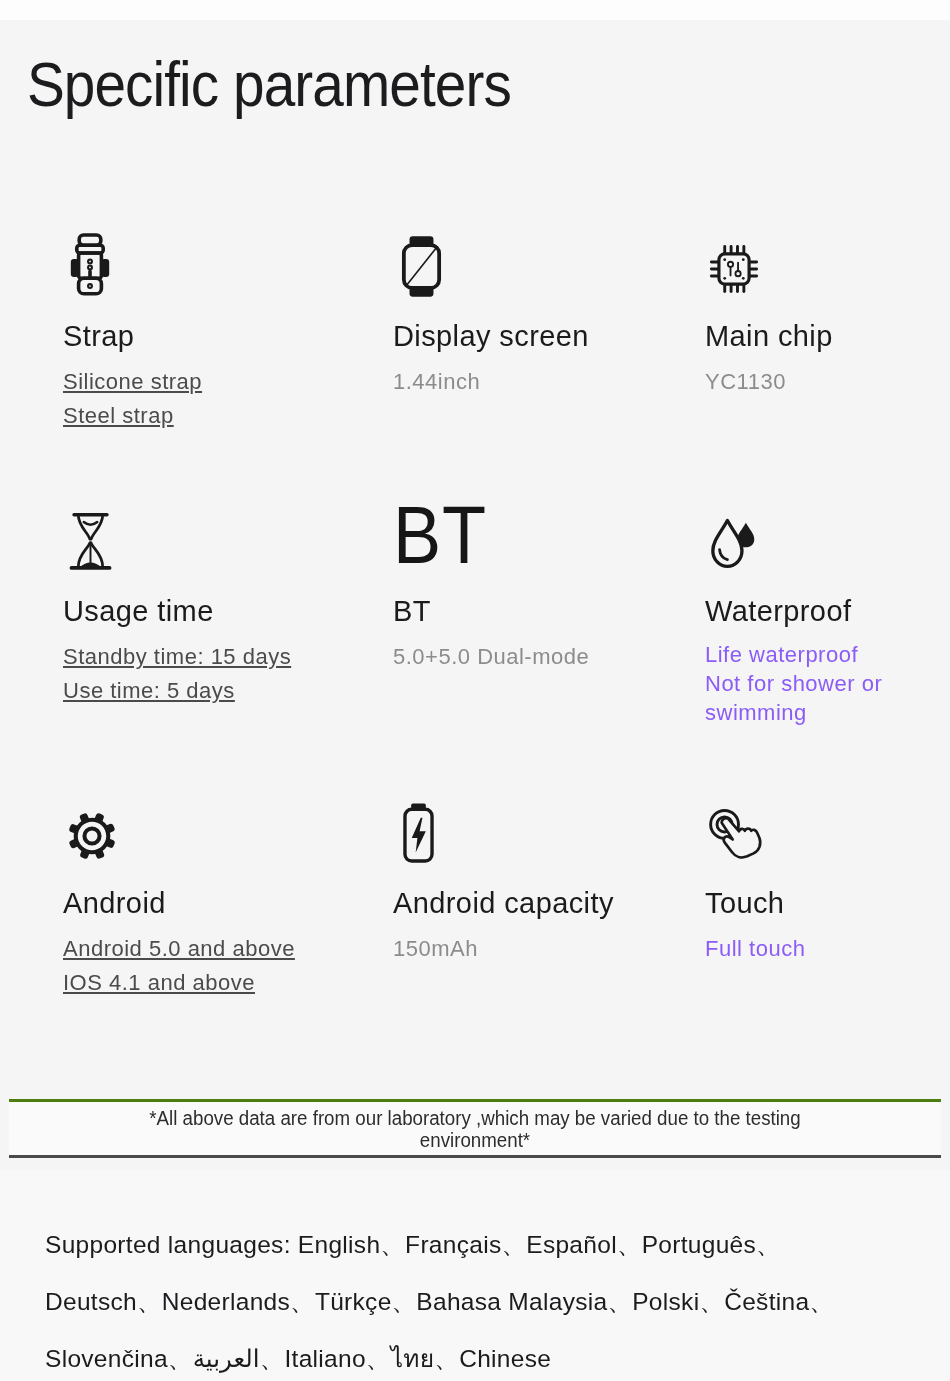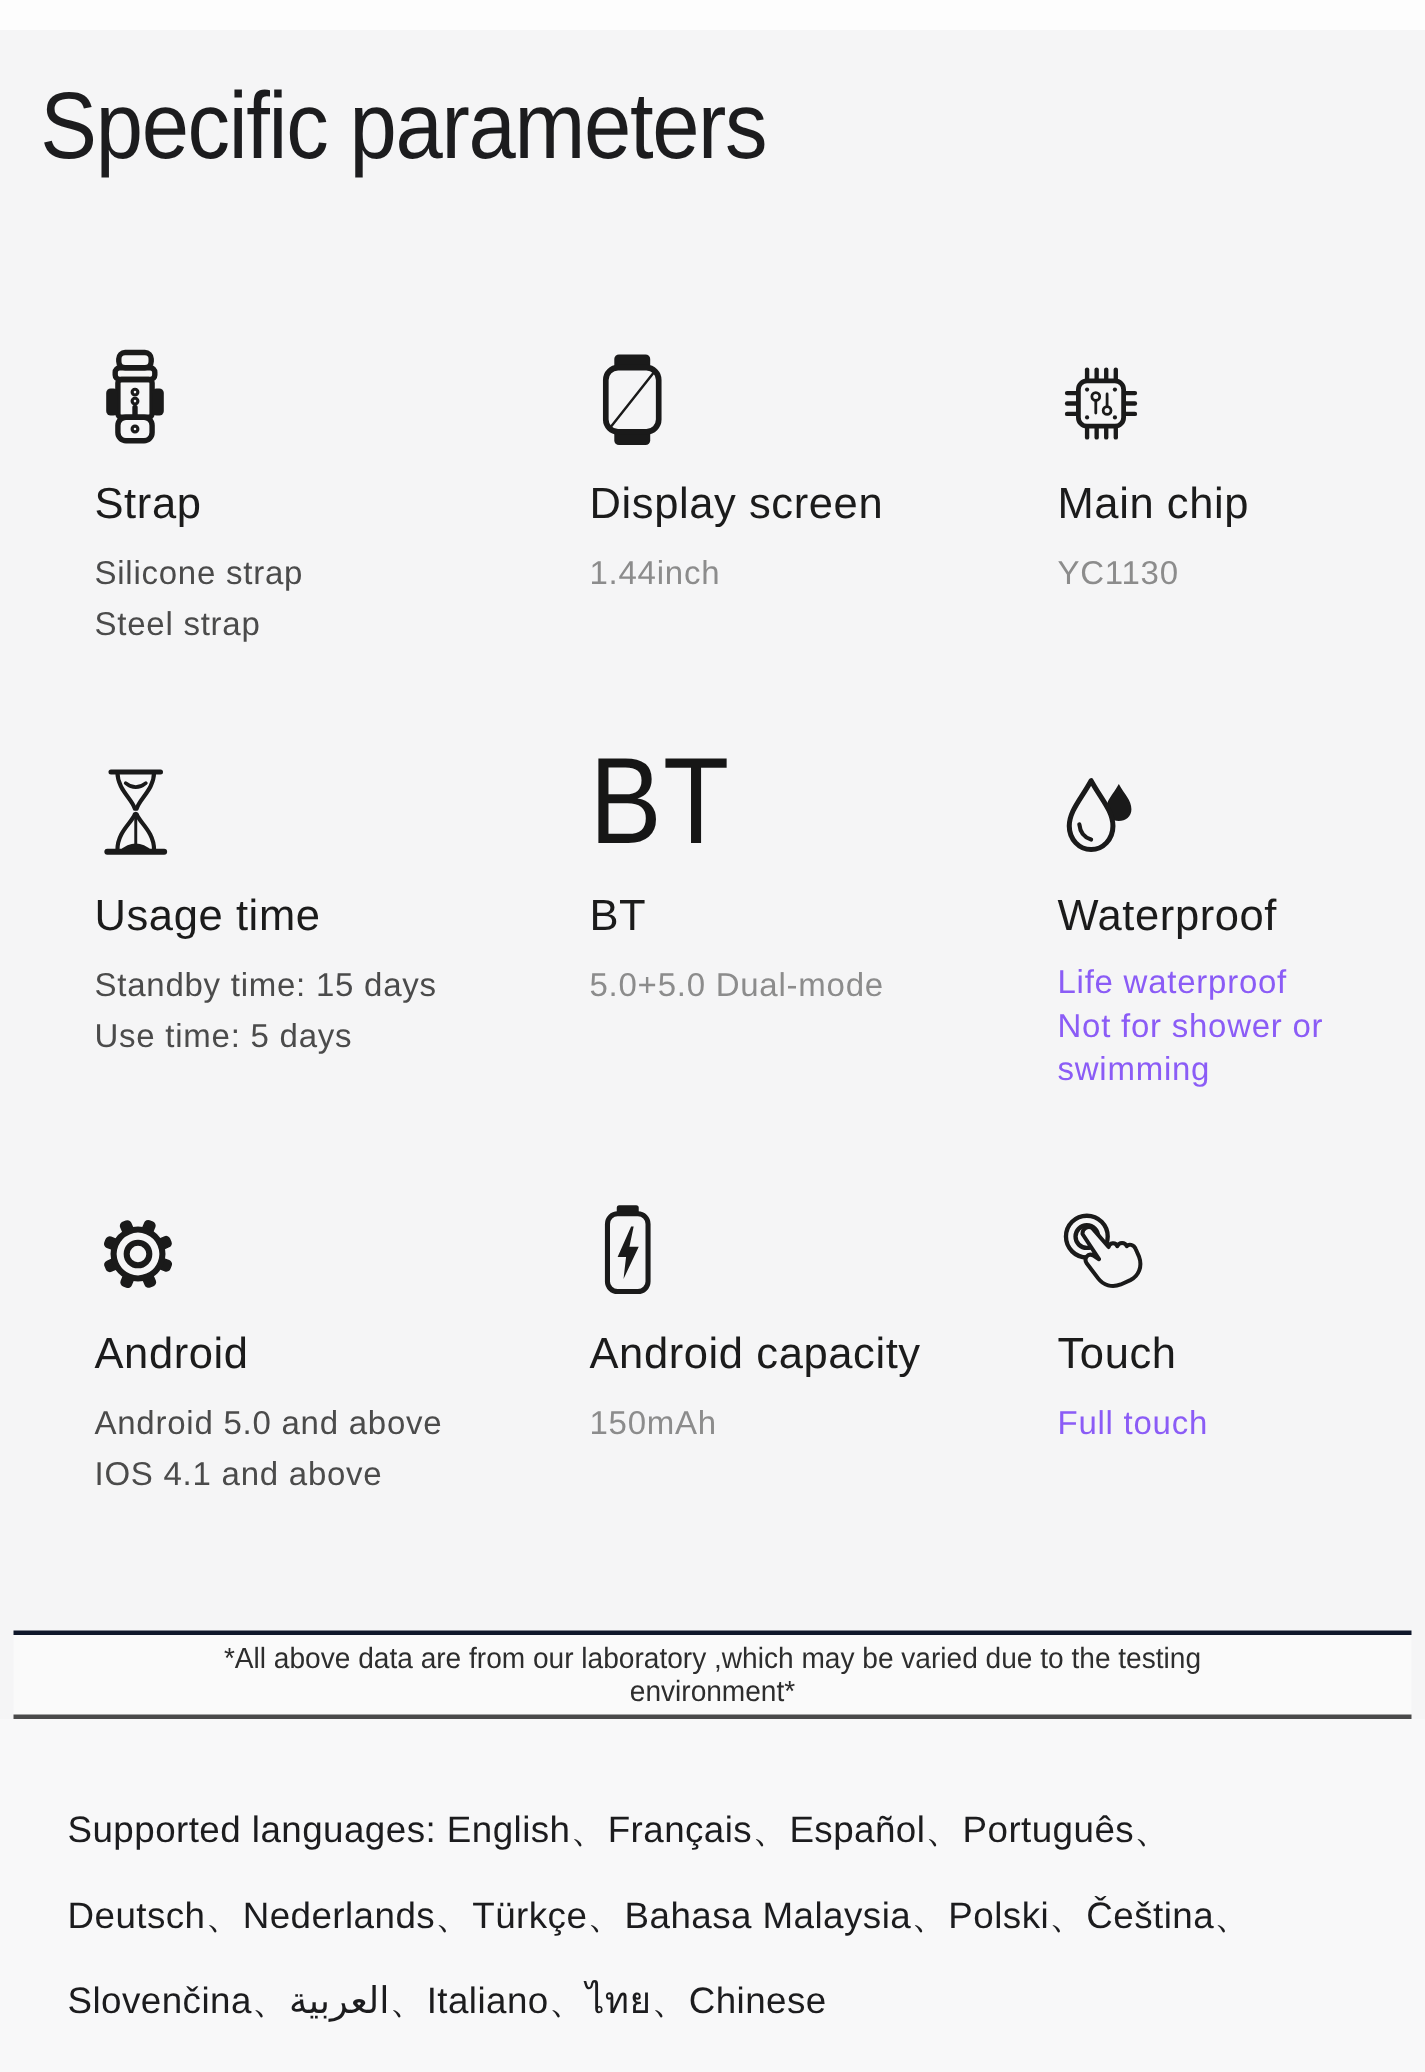--- a/index.html
+++ b/index.html
@@ -55,28 +55,28 @@
     letter-spacing: 0.4px;
     color: #1b1b1b;
   }
   .spec-values { margin-top: 12px; }
   .spec-values span {
     display: block;
     font-size: 22px;
     line-height: 34px;
     letter-spacing: 0.5px;
   }
-  .val-dark  span { color: #4b4b4b; }
+  .val-dark  span { color: #4b4b4b; text-decoration: underline; }
   .val-light span { color: #8c8c8c; }
   .val-mid   span { color: #8b5cf6; }
   .cell-waterproof .spec-values span { line-height: 29px; }
 
   .footnote-band {
-    margin: 0 9px;
-    border-top: 3px solid #0f172a;
+    margin: 12px 9px;
+    border-top: 3px solid #4d7c0f;
     border-bottom: 3px solid #4a4a4a;
     background: #fafafa;
     text-align: center;
     padding: 5px 0 4px 0;
   }
   .footnote-band div {
     font-size: 19.5px;
     line-height: 22px;
     color: #2d2d2d;
     transform: scaleX(0.96);

